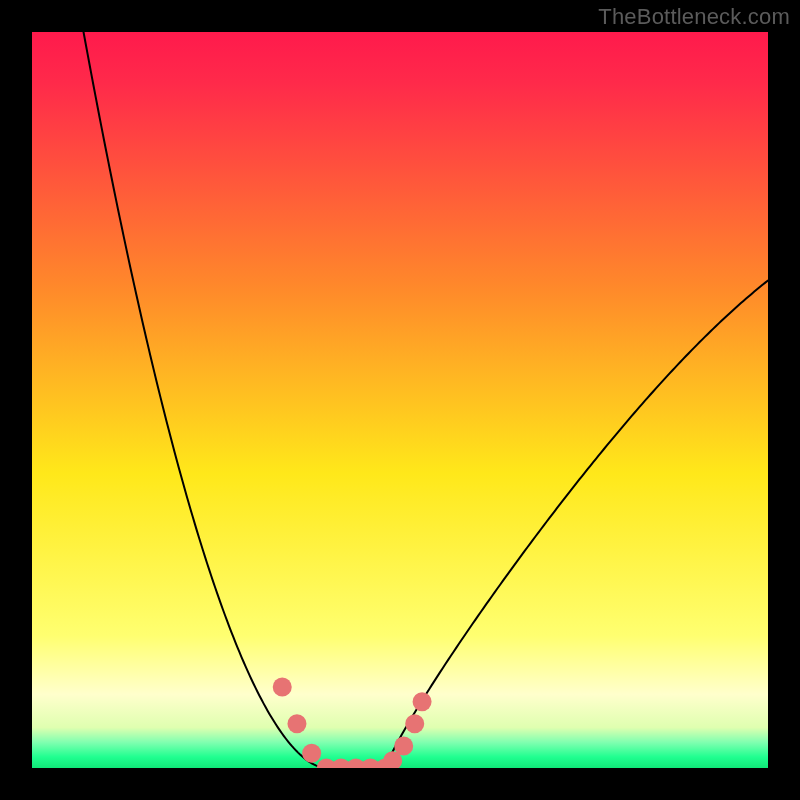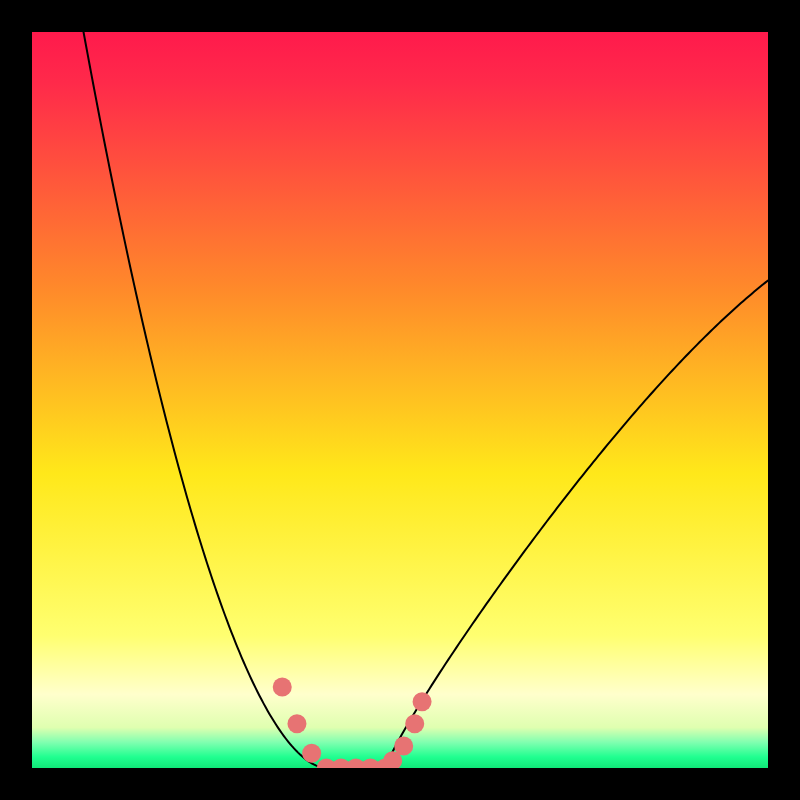--- a/index.html
+++ b/index.html
@@ -75,13 +75,14 @@
           <circle cx="323.84" cy="736.00" r="9.5" fill="#e77373"></circle>
           <circle cx="338.56" cy="736.00" r="9.5" fill="#e77373"></circle>
           <circle cx="353.28" cy="736.00" r="9.5" fill="#e77373"></circle>
           <circle cx="360.64" cy="728.64" r="9.5" fill="#e77373"></circle>
           <circle cx="371.68" cy="713.92" r="9.5" fill="#e77373"></circle>
           <circle cx="382.72" cy="691.84" r="9.5" fill="#e77373"></circle>
           <circle cx="390.08" cy="669.76" r="9.5" fill="#e77373"></circle>
         </g>
       </svg>
     </div>
+  <div class="watermark">TheBottleneck.com</div>
 </div>
 
 </body></html>

